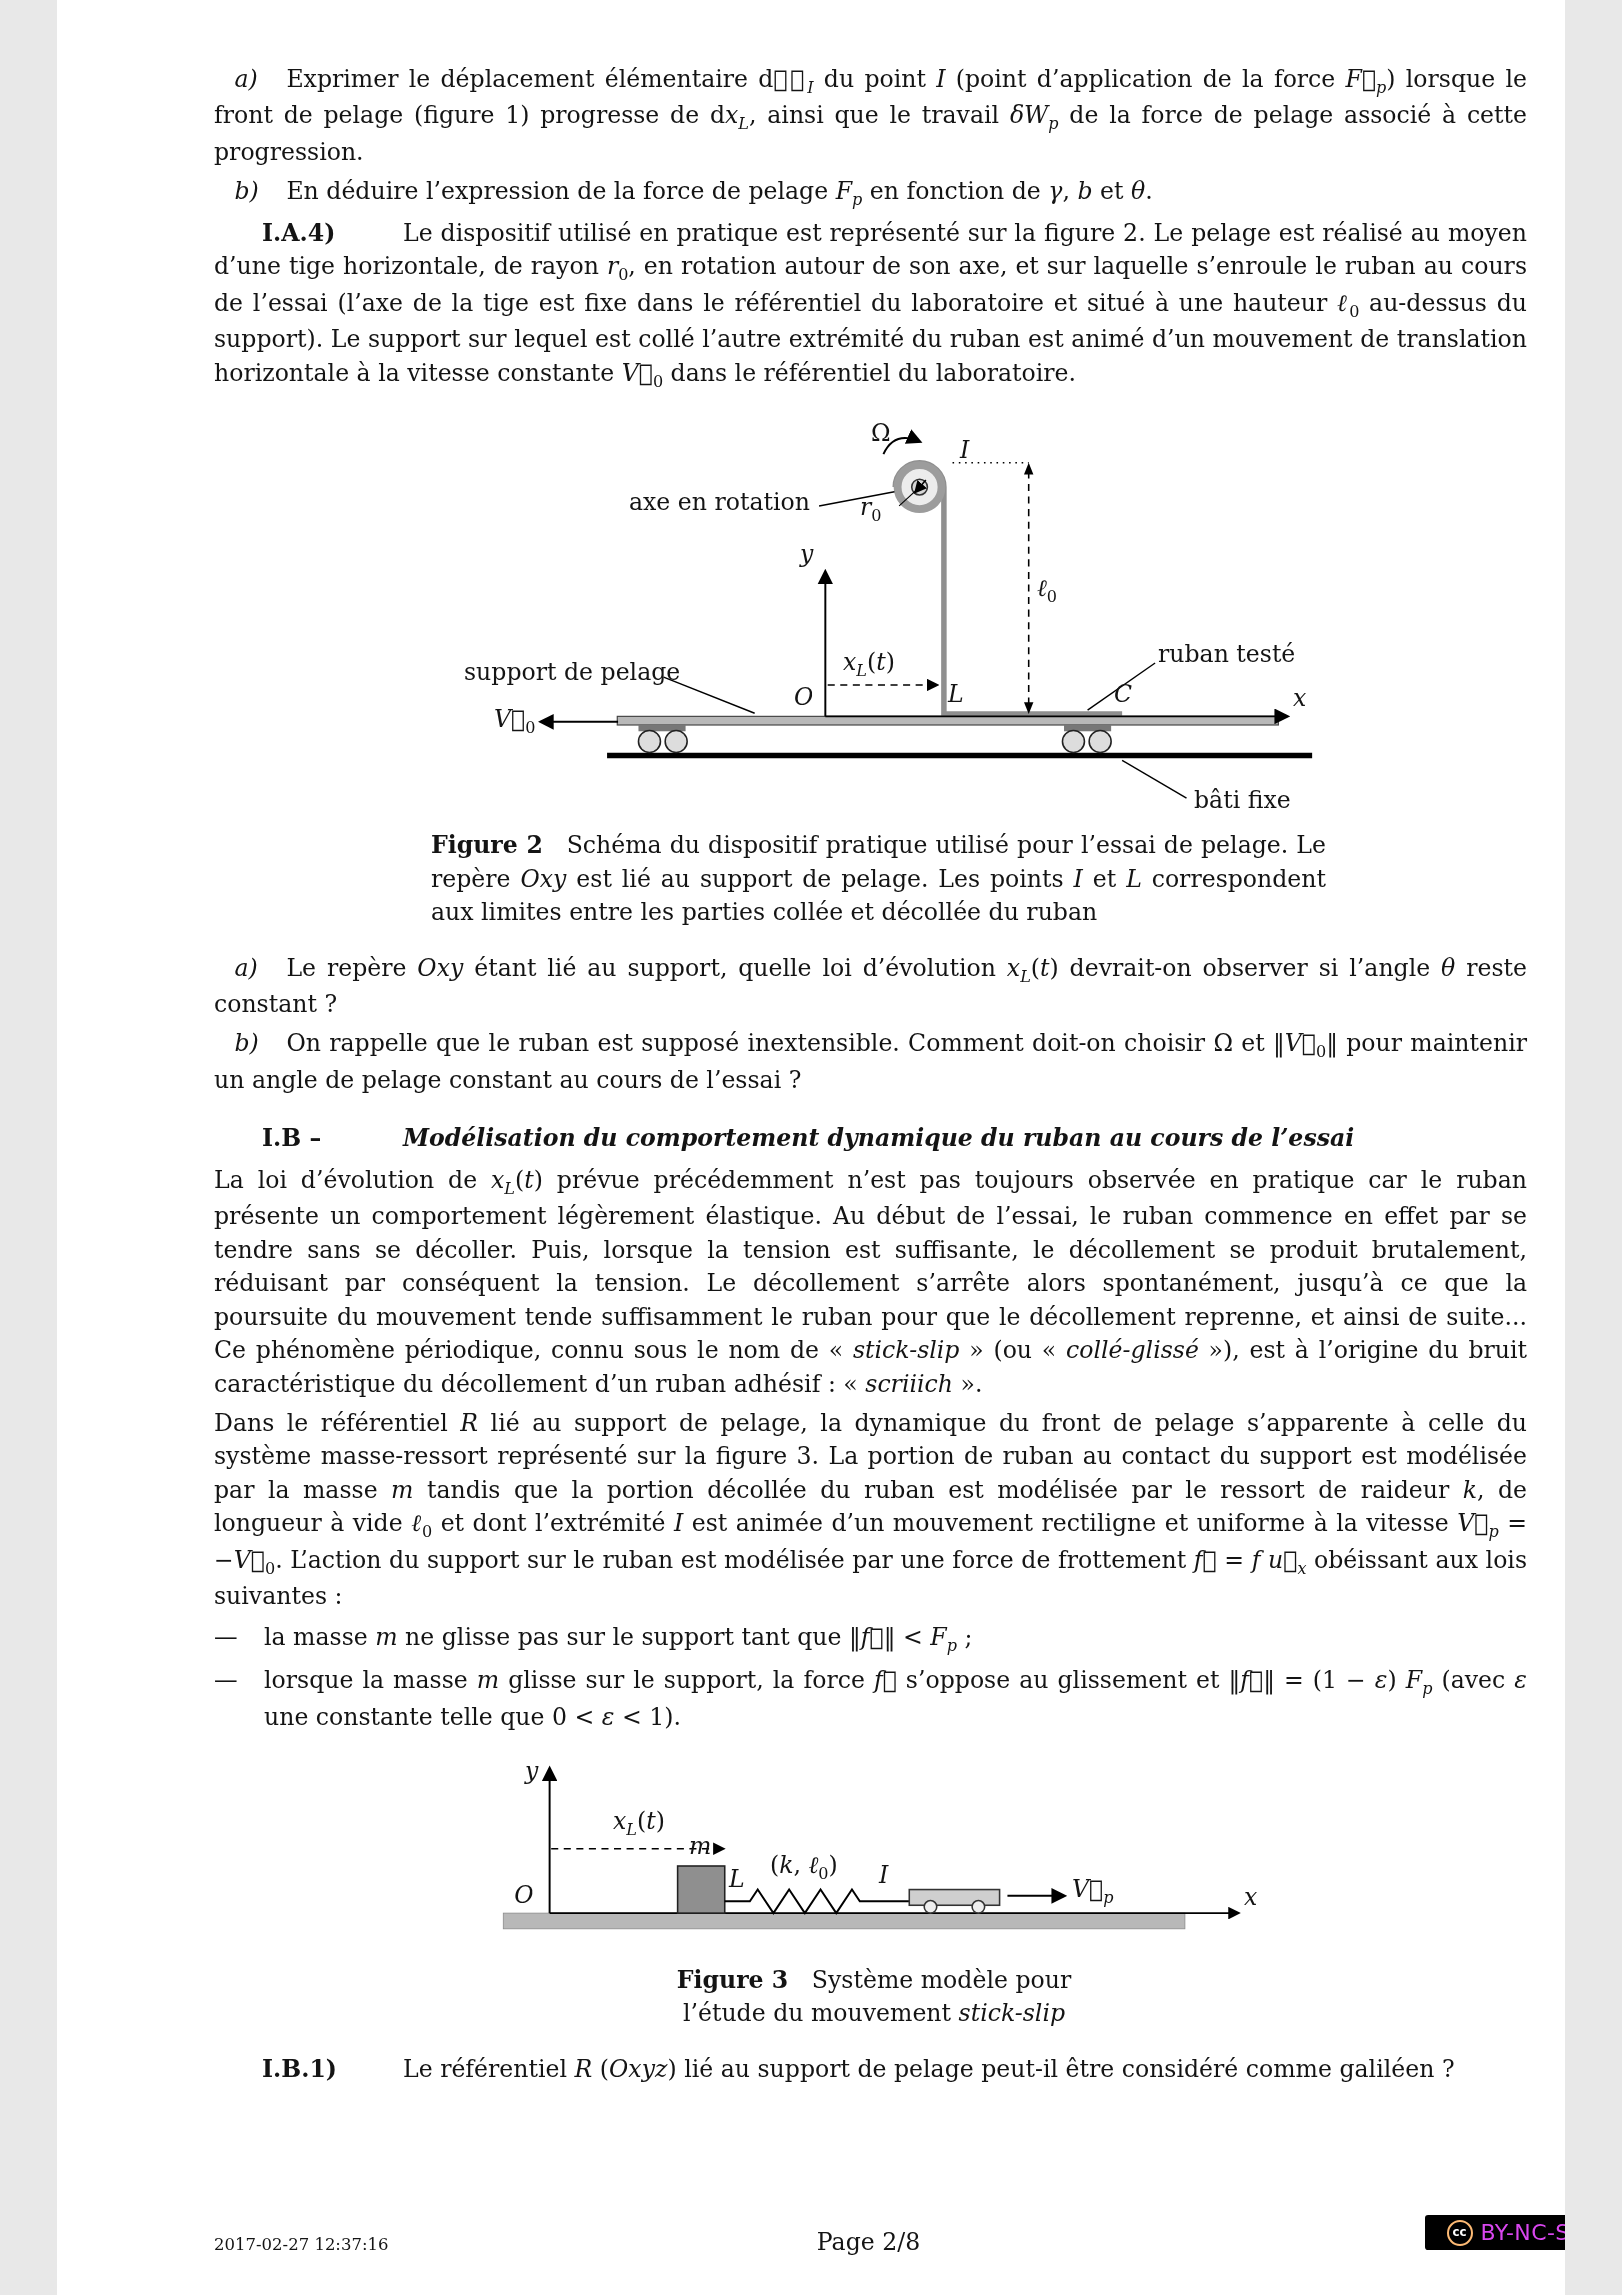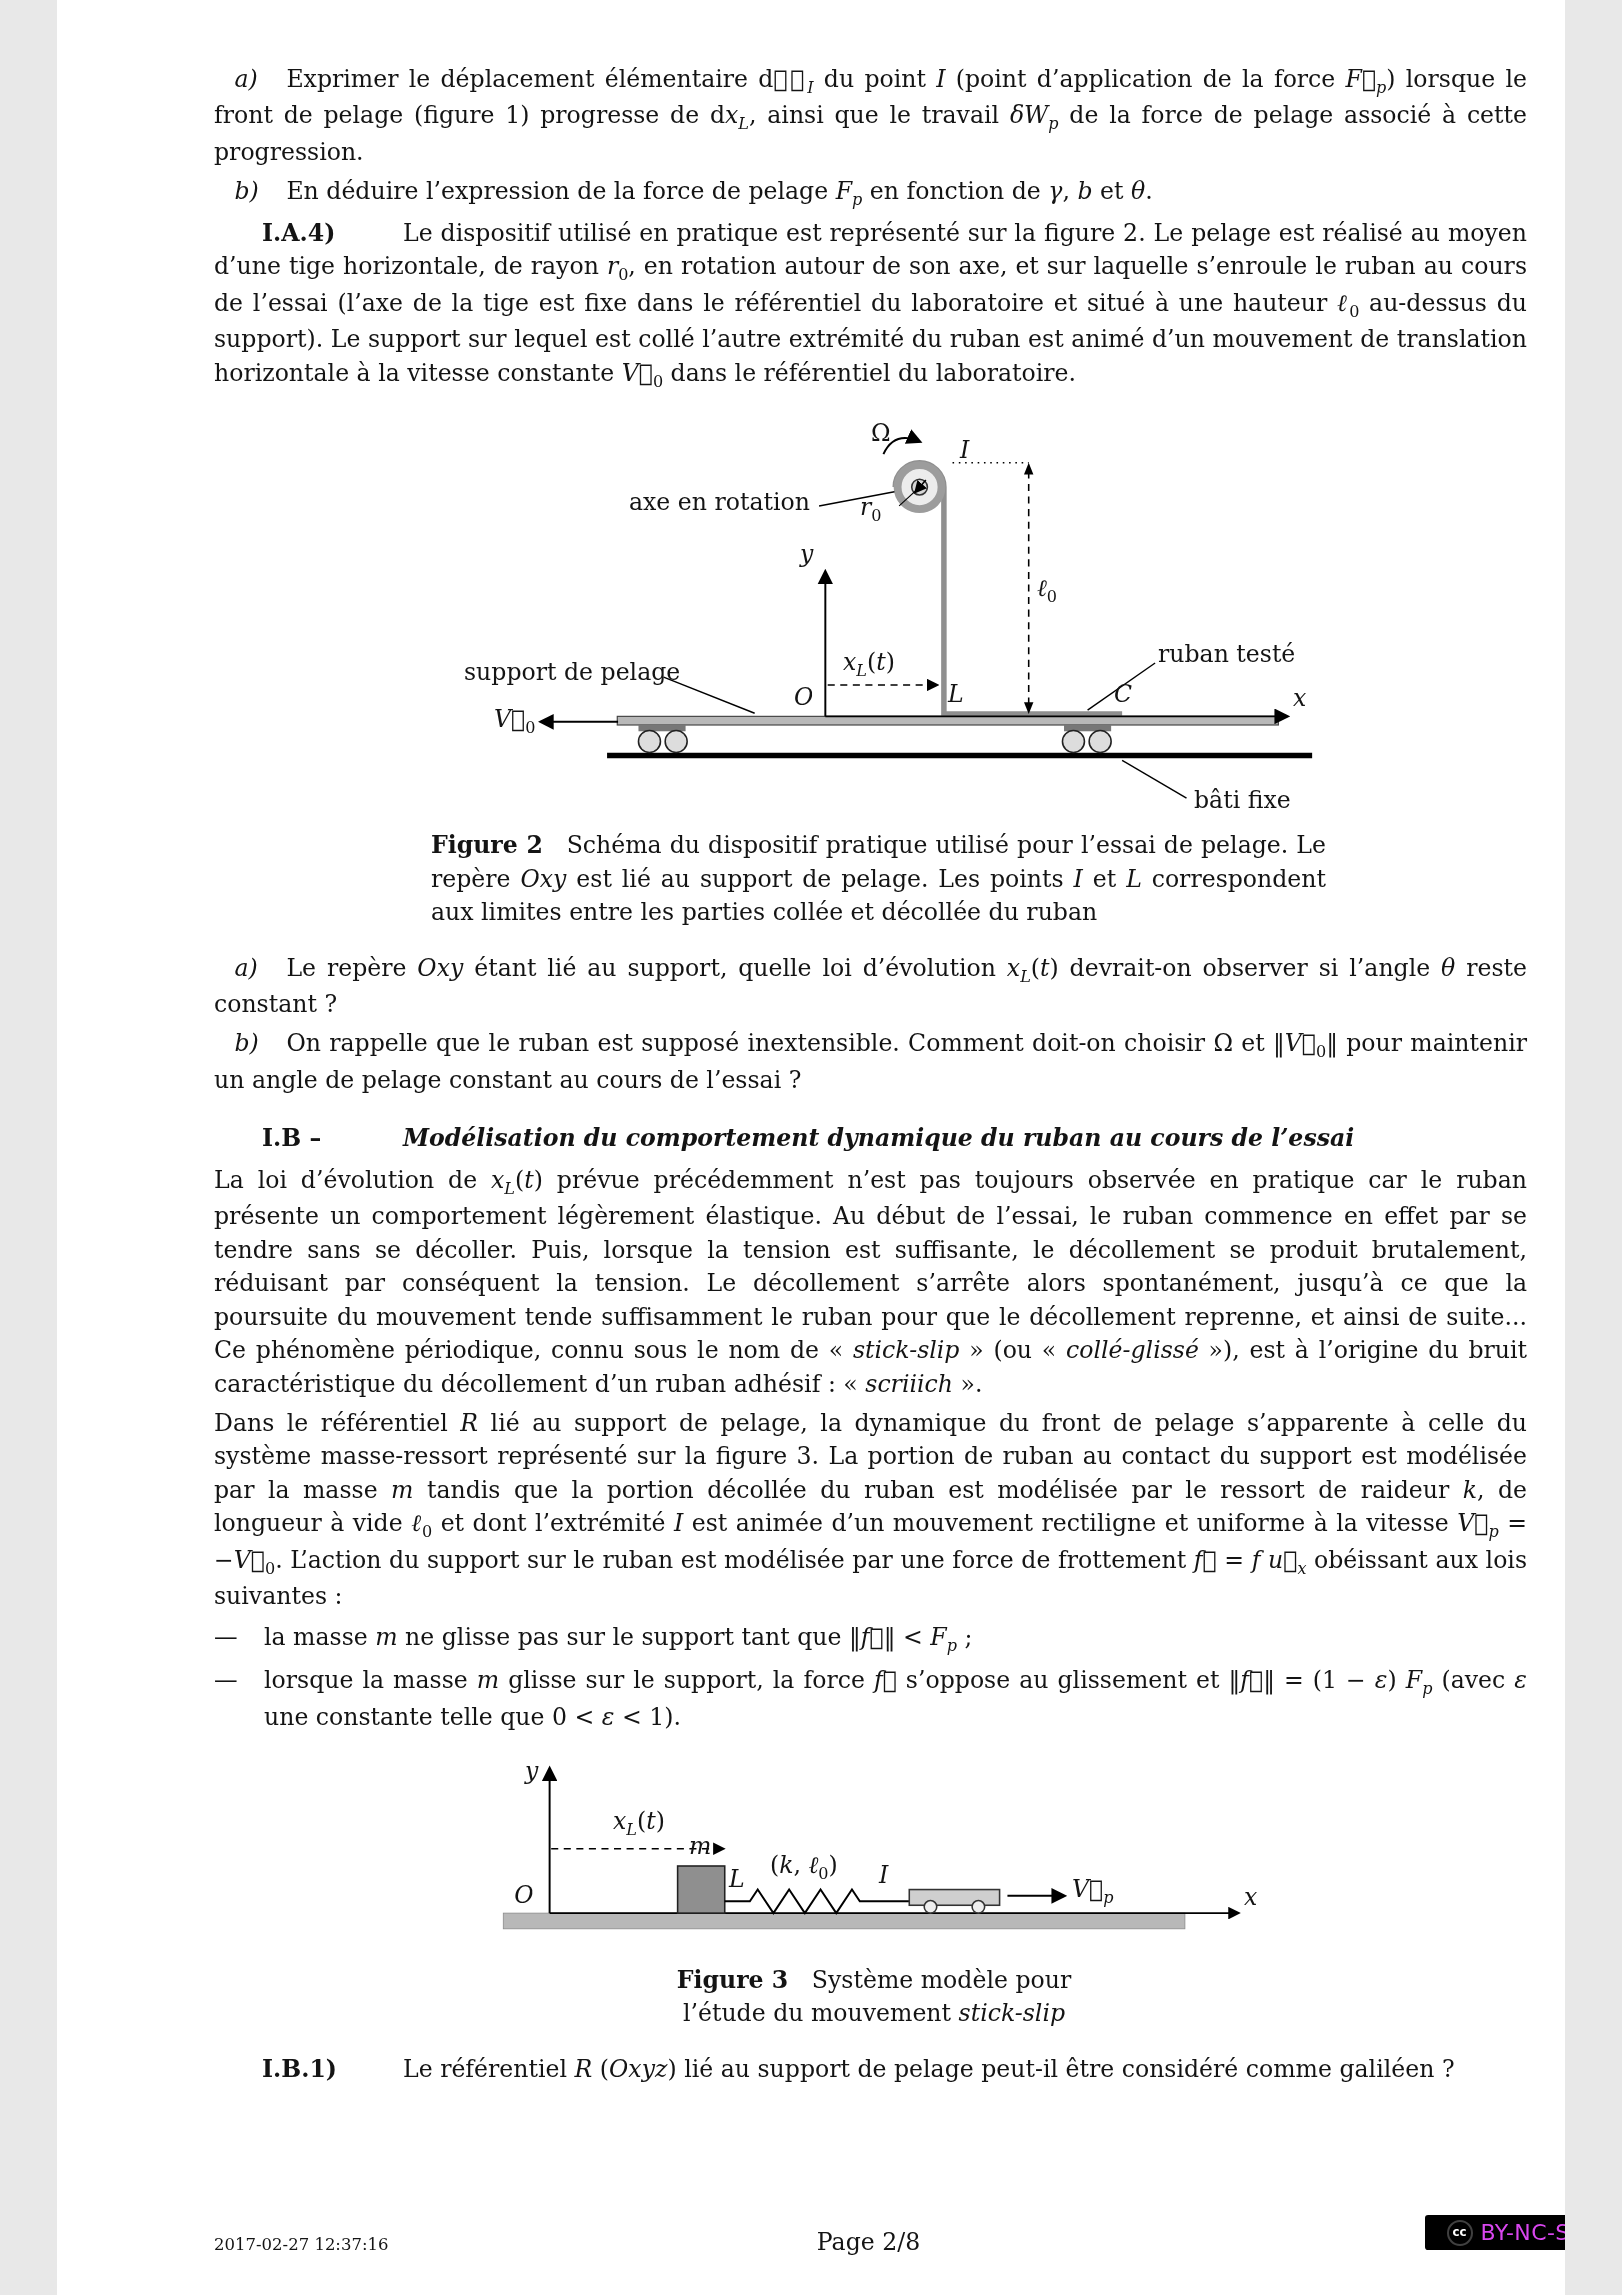--- a/index.html
+++ b/index.html
@@ -21,21 +21,21 @@
   .fig3{position:relative;width:801px;height:198px;margin:22px 0 0 283px;}
   .fig2 svg,.fig3 svg{position:absolute;left:0;top:0;}
   .flabel{position:absolute;white-space:nowrap;font-size:23.6px;line-height:1.3;}
   .caption2{width:895px;margin:9.4px 0 22px 217px;text-align:justify;}
   .caption3{width:864px;margin:9.4px 0 22px 228px;text-align:center;}
   .f-time{position:absolute;left:157px;top:2233px;font-size:16.5px;}
   .f-page{position:absolute;left:0;top:2226px;width:1623px;text-align:center;font-size:23.6px;}
   .badge{position:absolute;left:1368px;top:2215px;width:182px;height:35px;background:#000;
          border-radius:3.1px;display:flex;align-items:center;justify-content:center;gap:7.9px;
          font-family:"DejaVu Sans","Liberation Sans",sans-serif;}
-  .badge .cc{width:22px;height:22px;border:2px solid #404040;border-radius:50%;color:#fff;
+  .badge .cc{width:22px;height:22px;border:2px solid #fdba74;border-radius:50%;color:#fff;
              font-size:11.8px;font-weight:bold;display:flex;align-items:center;justify-content:center;}
   .badge .btxt{color:#d946ef;font-weight:normal;font-size:22px;letter-spacing:0.4px;}
 </style>
 </head>
 <body>
 
 <div class="page">
   <div class="content">
 
     <p><span class="lab lab-it">a)</span><span>Exprimer le déplacement élémentaire d<i>ℓ⃗</i><sub><i>I</i></sub> du point <i>I</i> (point d’application de la force <i>F⃗</i><sub><i>p</i></sub>) lorsque le front de pelage (figure 1) progresse de d<i>x</i><sub><i>L</i></sub>, ainsi que le travail <i>δW</i><sub><i>p</i></sub> de la force de pelage associé à cette progression.</span></p>

